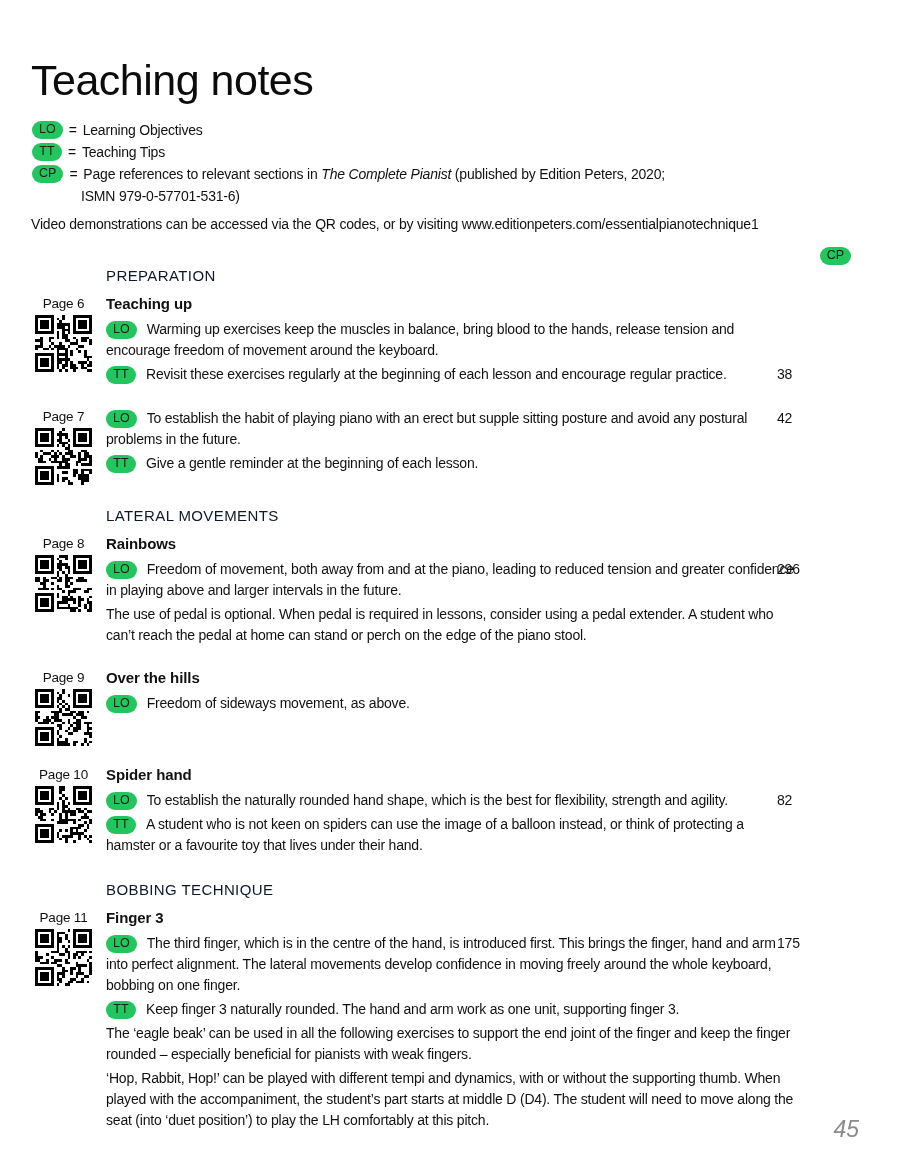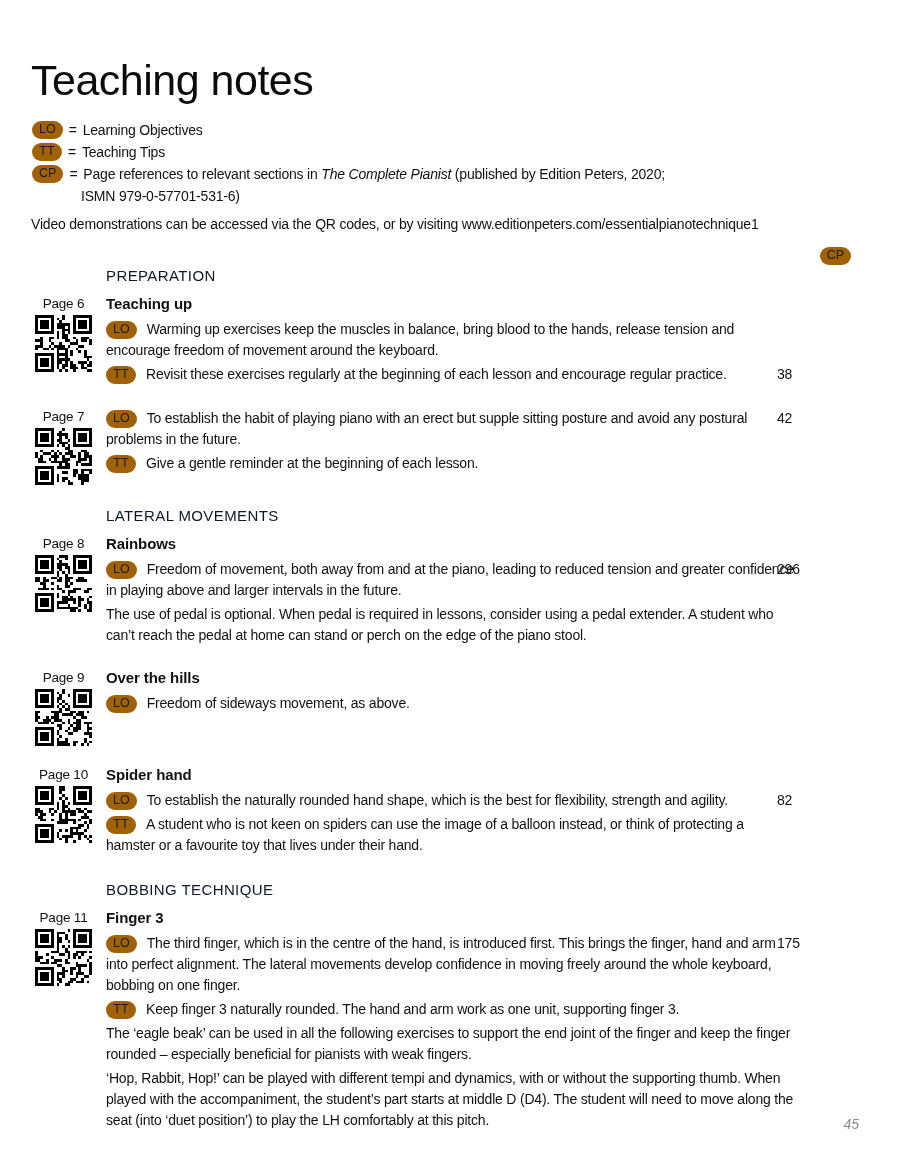--- a/index.html
+++ b/index.html
@@ -9,21 +9,21 @@
     padding:56px 49px 0 31px;
     font-family:"Liberation Sans",sans-serif;
   }
   .doc-title{
     font-size:43px;font-weight:500;letter-spacing:-0.5px;
     margin:0 0 15px 0;line-height:48px;color:#0c0c0c;
   }
   .legend{font-size:14px;letter-spacing:-0.2px;}
   .legend-row{display:flex;align-items:center;gap:6px;margin-left:1px;height:22px;}
   .pill{
-    display:inline-block;background:#a16207;color:#1c1c1c;border-radius:10px;
+    display:inline-block;background:#22c55e;color:#1c1c1c;border-radius:10px;
     padding:1px 7px 2px;font-size:12.5px;line-height:15px;letter-spacing:0;
     min-width:16px;text-align:center;
   }
   .eq{font-size:14px;}
   .legend-cont{margin-left:50px;height:22px;line-height:22px;}
   .video-note{margin-top:6px;font-size:14px;line-height:22px;letter-spacing:-0.2px;}
   .cp-header{display:flex;justify-content:flex-end;margin:12px 0 2px;}
   .group-heading{
     font-size:15px;letter-spacing:0.4px;margin:22px 0 10px 75px;line-height:18px;color:#0f172a;
   }
@@ -36,21 +36,21 @@
   .entry-title{font-weight:700;font-size:15px;line-height:18px;margin-bottom:6px;letter-spacing:-0.1px;}
   p.block{
     margin:0 0 3px;font-size:14px;line-height:21px;letter-spacing:-0.2px;
     position:relative;color:#111111;
   }
   p.block .pill{margin-right:10px;position:relative;top:-1px;}
   .cpnum{position:absolute;right:-21px;top:0;width:40px;text-align:left;font-size:14px;color:#111;}
   .em{font-style:italic;}
   .folio{
     position:absolute;right:41px;top:1116px;color:#8b8b8b;
-    font-size:14px;font-style:italic;letter-spacing:0;
+    font-size:23px;font-style:italic;letter-spacing:0;
   }
 </style>
 </head>
 <body>
 
 <div class="page">
 
   <h1 class="doc-title">Teaching notes</h1>
 
   <div class="legend">

